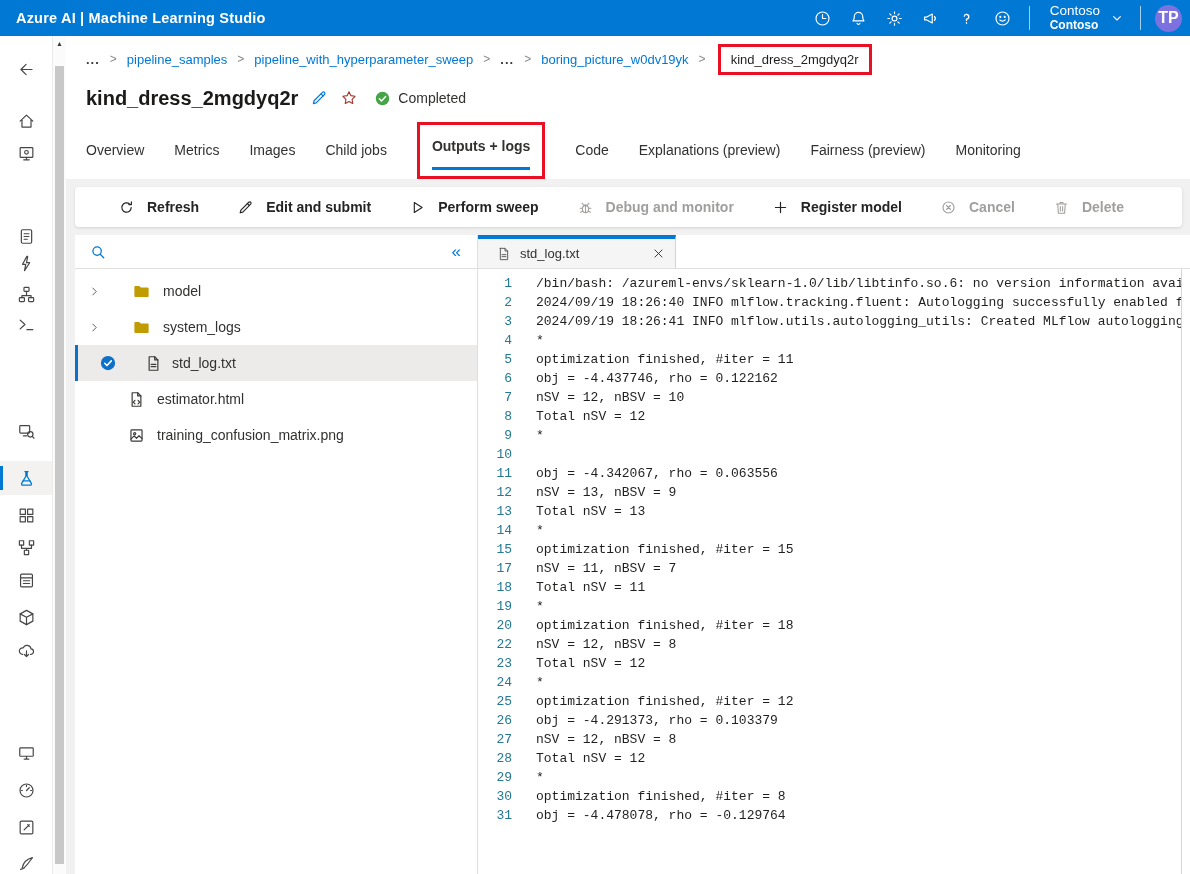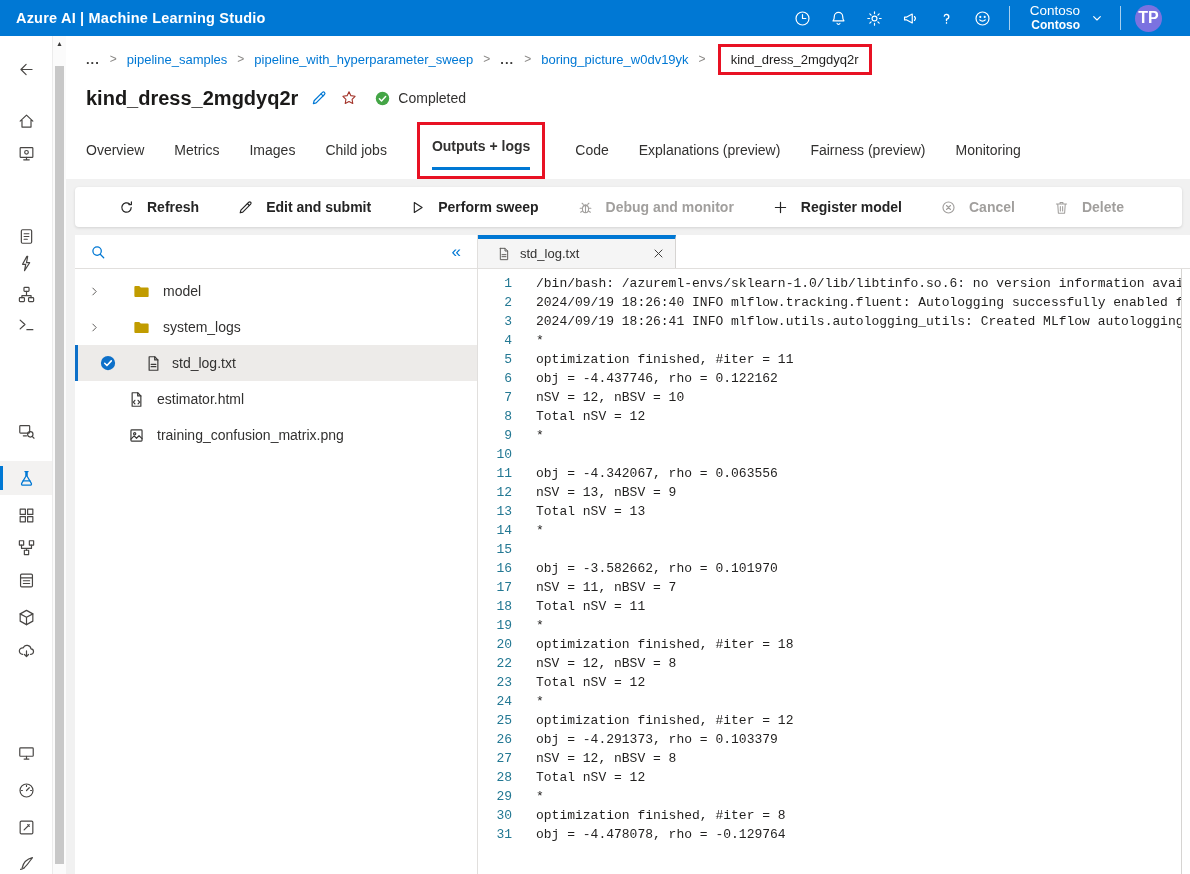--- a/index.html
+++ b/index.html
@@ -3,27 +3,27 @@
 <meta charset="utf-8">
 <style>
   * { box-sizing: border-box; margin: 0; padding: 0; }
   html,body { width:1190px; height:874px; overflow:hidden;
     font-family:"Liberation Sans", sans-serif; background:#fff; color:#323130; }
 
   .app { width:1190px; height:874px; display:flex; flex-direction:column; }
 
   
   .topbar { height:36px; background:#0078D4; display:flex; align-items:center;
-    justify-content:space-between; padding:0 28px 0 16px; flex:none; }
+    justify-content:space-between; padding:0 8px 0 16px; flex:none; }
   .topbar-title { color:#fff; font-size:14.5px; font-weight:700; letter-spacing:.2px; }
   .topbar-right { display:flex; align-items:center; color:#fff; }
   .tb-icon { width:36px; height:36px; display:flex; align-items:center; justify-content:center; cursor:pointer; }
   .tb-icon svg { width:19px; height:19px; }
   .tb-divider { width:1px; height:24px; background:rgba(255,255,255,.65); margin:0 8px; }
-  .tenant { text-align:right; line-height:1.15; margin:0 2px 0 12px; cursor:pointer; }
+  .tenant { text-align:left; line-height:1.15; margin:0 2px 0 12px; cursor:pointer; }
   .tenant .t1 { font-size:13.5px; }
   .tenant .t2 { font-size:12px; font-weight:700; }
   .tenant-chevron { width:30px; height:36px; display:flex; align-items:center; justify-content:center; cursor:pointer; }
   .tenant-chevron svg { width:16px; height:16px; }
   .avatar { width:27px; height:27px; border-radius:50%; background:#7B72E0; color:#fff;
     font-size:16px; font-weight:700; display:flex; align-items:center; justify-content:center;
     margin-left:6px; cursor:pointer; }
 
   
   .main { flex:1; display:flex; min-height:0; }
@@ -544,22 +544,21 @@
                 <div class="log-line"><span class="num">5</span><span class="txt">optimization finished, #iter = 11</span></div>
                 <div class="log-line"><span class="num">6</span><span class="txt">obj = -4.437746, rho = 0.122162</span></div>
                 <div class="log-line"><span class="num">7</span><span class="txt">nSV = 12, nBSV = 10</span></div>
                 <div class="log-line"><span class="num">8</span><span class="txt">Total nSV = 12</span></div>
                 <div class="log-line"><span class="num">9</span><span class="txt">*</span></div>
                 <div class="log-line"><span class="num">10</span></div>
                 <div class="log-line"><span class="num">11</span><span class="txt">obj = -4.342067, rho = 0.063556</span></div>
                 <div class="log-line"><span class="num">12</span><span class="txt">nSV = 13, nBSV = 9</span></div>
                 <div class="log-line"><span class="num">13</span><span class="txt">Total nSV = 13</span></div>
                 <div class="log-line"><span class="num">14</span><span class="txt">*</span></div>
-                <div class="log-line"><span class="num">15</span></div>
-                <div class="log-line"><span class="num">16</span><span class="txt">obj = -3.582662, rho = 0.101970</span></div>
+                <div class="log-line"><span class="num">15</span><span class="txt">optimization finished, #iter = 15</span></div>
                 <div class="log-line"><span class="num">17</span><span class="txt">nSV = 11, nBSV = 7</span></div>
                 <div class="log-line"><span class="num">18</span><span class="txt">Total nSV = 11</span></div>
                 <div class="log-line"><span class="num">19</span><span class="txt">*</span></div>
                 <div class="log-line"><span class="num">20</span><span class="txt">optimization finished, #iter = 18</span></div>
                 <div class="log-line"><span class="num">22</span><span class="txt">nSV = 12, nBSV = 8</span></div>
                 <div class="log-line"><span class="num">23</span><span class="txt">Total nSV = 12</span></div>
                 <div class="log-line"><span class="num">24</span><span class="txt">*</span></div>
                 <div class="log-line"><span class="num">25</span><span class="txt">optimization finished, #iter = 12</span></div>
                 <div class="log-line"><span class="num">26</span><span class="txt">obj = -4.291373, rho = 0.103379</span></div>
                 <div class="log-line"><span class="num">27</span><span class="txt">nSV = 12, nBSV = 8</span></div>

